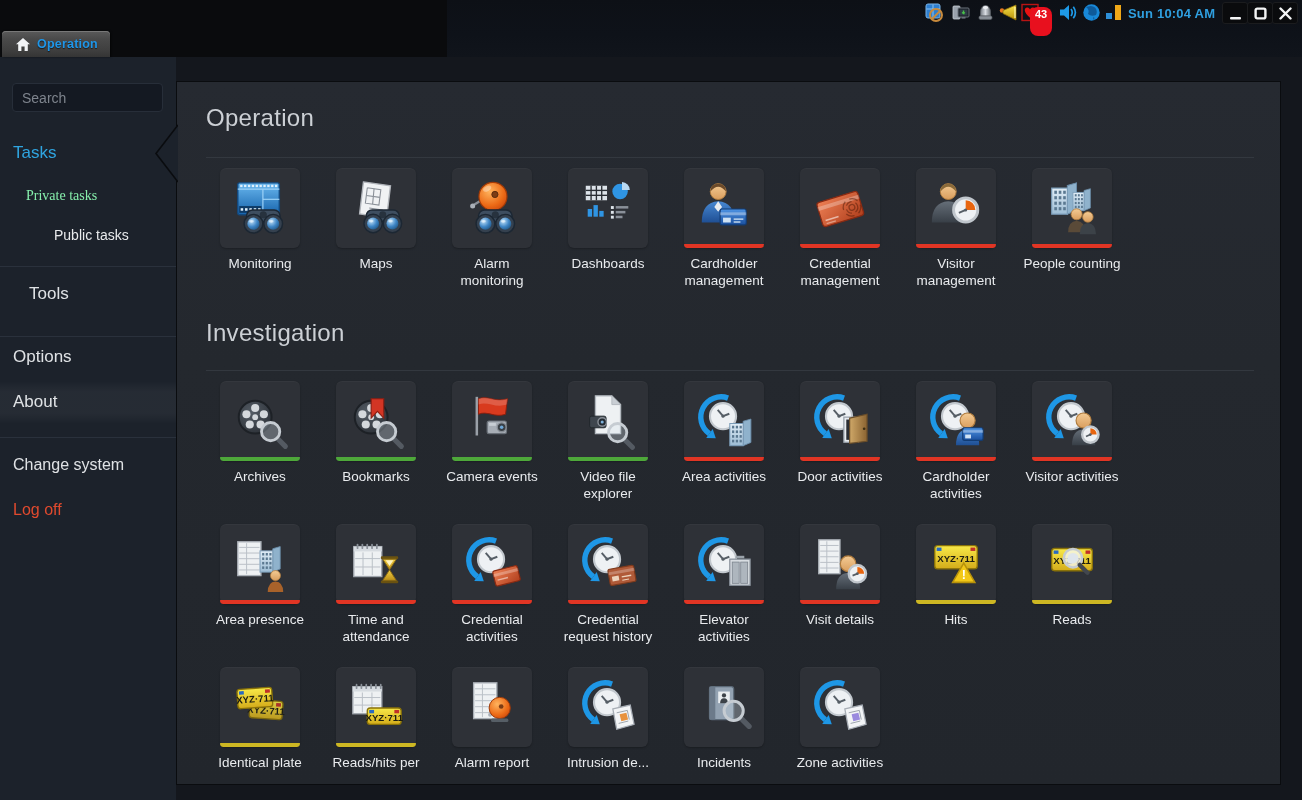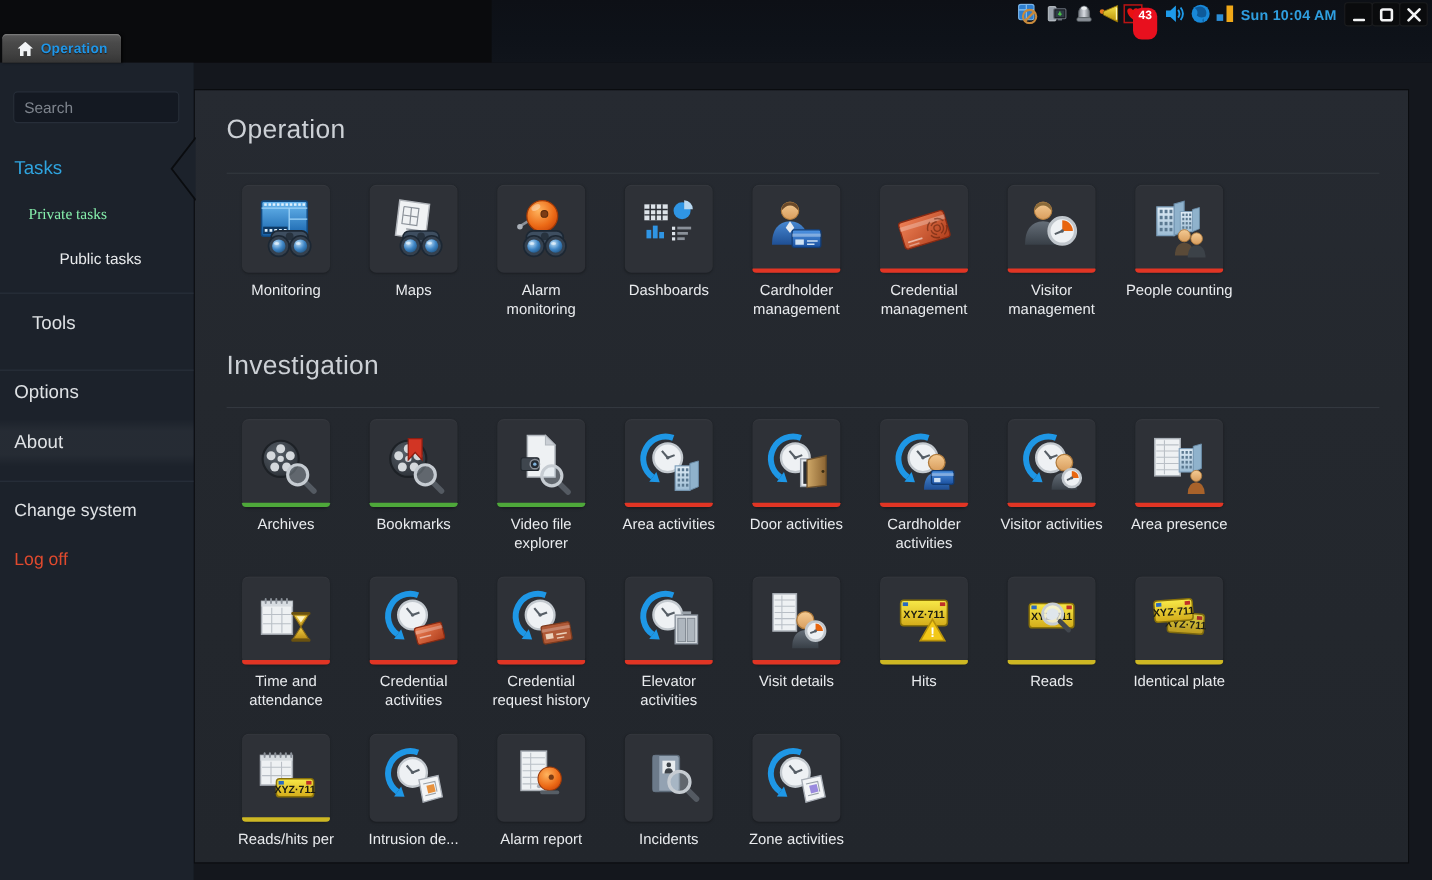--- a/index.html
+++ b/index.html
@@ -611,20 +611,39 @@
   </svg>
           </span>
           <div class="accent" style="background: rgb(78, 168, 58);"></div>
         </div>
         <div class="tile-label">Bookmarks</div>
       </div>
       <div class="tile-cell">
         <div class="tile">
           <span style="display: block;">
             <svg viewBox="0 0 60 60" width="58" height="58">
+    <rect x="13" y="5" width="2.6" height="40" fill="#9aa0a8"></rect>
+    <path d="M16 7 C25 3 33 11 46 7 L44 23 C33 27 25 19 16 23 Z" fill="#d83a1e" stroke="#8e1e0c" stroke-width="1"></path>
+    <path d="M16 7 C25 3 33 11 46 7 L45.3 13 C33 17 25 9 16 13 Z" fill="rgba(255,255,255,.18)"></path>
+    <g>
+      <rect x="25" y="30" width="20" height="13" rx="2" fill="#a8aeb6" stroke="#6a7078" stroke-width="1.2"></rect>
+      <circle cx="40" cy="36.5" r="4.6" fill="#3a4046" stroke="#878d95" stroke-width="1.4"></circle>
+      <circle cx="40" cy="36.5" r="1.8" fill="#6fa8d8"></circle>
+      <rect x="27" y="32" width="7" height="3" fill="#c8ced4"></rect>
+    </g>
+  </svg>
+          </span>
+          <div class="accent" style="background: rgb(78, 168, 58);"></div>
+        </div>
+        <div class="tile-label">Camera events</div>
+      </div>
+      <div class="tile-cell">
+        <div class="tile">
+          <span style="display: block;">
+            <svg viewBox="0 0 60 60" width="58" height="58">
     <path d="M17 4 h17 l9 9 v30 h-26 Z" fill="#eef1f3" stroke="#b2b8be" stroke-width="1.4"></path>
     <path d="M34 4 l9 9 h-9 Z" fill="#c9ced4" stroke="#b2b8be" stroke-width="1"></path>
     <g>
       <rect x="11" y="25" width="17" height="12" rx="2" fill="#3f464e" stroke="#20262c" stroke-width="1"></rect>
       <circle cx="24" cy="31" r="4.4" fill="#232a32" stroke="#8a9098" stroke-width="1.4"></circle>
       <circle cx="24" cy="31" r="1.6" fill="#7fb2dc"></circle>
     </g>
     <g transform="translate(40,42) scale(1.05)">
   <line x1="7" y1="7" x2="14.5" y2="14.5" stroke="#545a62" stroke-width="5" stroke-linecap="round"></line>
   <circle cx="0" cy="0" r="9" fill="rgba(215,228,238,.30)" stroke="#c6ccd2" stroke-width="2.8"></circle>
@@ -1026,45 +1045,20 @@
   </svg>
           </span>
           <div class="accent" style="background: rgb(205, 183, 35);"></div>
         </div>
         <div class="tile-label">Reads/hits per</div>
       </div>
       <div class="tile-cell">
         <div class="tile">
           <span style="display: block;">
             <svg viewBox="0 0 60 60" width="58" height="58">
-              <g transform="scale(1)">
-  <path d="M 34.2 6.3 A 21 21 0 0 0 14.9 43.2" fill="none" stroke="#1e97e6" stroke-width="5.6"></path>
-  <polygon points="21.5,47.9 18.3,38.3 11.6,47.6" fill="#1e97e6"></polygon>
-  <circle cx="29" cy="25" r="13.5" fill="#eef1f4" stroke="#c2c8ce" stroke-width="2.2"></circle>
-  <line x1="29" y1="25" x2="23.5" y2="18.5" stroke="#565e66" stroke-width="2"></line>
-  <line x1="29" y1="25" x2="35.5" y2="22.5" stroke="#565e66" stroke-width="2"></line>
-  <circle cx="29" cy="25" r="1.6" fill="#565e66"></circle>
-</g>
-              <g transform="translate(33,28)">
-  <polygon points="2,4 20,0 24,20 6,25" fill="#f2f4f6" stroke="#a8aeb6" stroke-width="1.3"></polygon>
-  <g stroke="#9aa2aa" stroke-width="1" fill="none">
-    <polyline points="6,8 17,5.5 19,15"></polyline>
-    <line x1="8" y1="19" x2="18" y2="16.5"></line>
-  </g>
-  <polygon points="9,9.5 16,8 17.8,15 10.8,16.8" fill="#e8923e"></polygon>
-</g>
-            </svg>
-          </span>
-        </div>
-        <div class="tile-label">Intrusion de...</div>
-      </div>
-      <div class="tile-cell">
-        <div class="tile">
-          <span style="display: block;">
-            <svg viewBox="0 0 60 60" width="58" height="58">
     <g transform="translate(11,5)">
   <rect x="0" y="0" width="24" height="37" fill="#eef1f3" stroke="#a9afb6" stroke-width="1.4"></rect>
   <g stroke="#b9bfc6" stroke-width="1">
     <line x1="1.5" y1="6.166666666666667" x2="22.5" y2="6.166666666666667"></line>
                   <line x1="1.5" y1="12.333333333333334" x2="22.5" y2="12.333333333333334"></line>
                   <line x1="1.5" y1="18.5" x2="22.5" y2="18.5"></line>
                   <line x1="1.5" y1="24.666666666666668" x2="22.5" y2="24.666666666666668"></line>
                   <line x1="1.5" y1="30.833333333333332" x2="22.5" y2="30.833333333333332"></line>
     <line x1="9.120000000000001" y1="1.5" x2="9.120000000000001" y2="35.5"></line>
   </g>
@@ -1078,20 +1072,45 @@
     </g>
   </svg>
           </span>
         </div>
         <div class="tile-label">Alarm report</div>
       </div>
       <div class="tile-cell">
         <div class="tile">
           <span style="display: block;">
             <svg viewBox="0 0 60 60" width="58" height="58">
+              <g transform="scale(1)">
+  <path d="M 34.2 6.3 A 21 21 0 0 0 14.9 43.2" fill="none" stroke="#1e97e6" stroke-width="5.6"></path>
+  <polygon points="21.5,47.9 18.3,38.3 11.6,47.6" fill="#1e97e6"></polygon>
+  <circle cx="29" cy="25" r="13.5" fill="#eef1f4" stroke="#c2c8ce" stroke-width="2.2"></circle>
+  <line x1="29" y1="25" x2="23.5" y2="18.5" stroke="#565e66" stroke-width="2"></line>
+  <line x1="29" y1="25" x2="35.5" y2="22.5" stroke="#565e66" stroke-width="2"></line>
+  <circle cx="29" cy="25" r="1.6" fill="#565e66"></circle>
+</g>
+              <g transform="translate(33,28)">
+  <polygon points="2,4 20,0 24,20 6,25" fill="#f2f4f6" stroke="#a8aeb6" stroke-width="1.3"></polygon>
+  <g stroke="#9aa2aa" stroke-width="1" fill="none">
+    <polyline points="6,8 17,5.5 19,15"></polyline>
+    <line x1="8" y1="19" x2="18" y2="16.5"></line>
+  </g>
+  <polygon points="9,9.5 16,8 17.8,15 10.8,16.8" fill="#e8923e"></polygon>
+</g>
+            </svg>
+          </span>
+        </div>
+        <div class="tile-label">Intrusion de...</div>
+      </div>
+      <div class="tile-cell">
+        <div class="tile">
+          <span style="display: block;">
+            <svg viewBox="0 0 60 60" width="58" height="58">
     <rect x="15" y="9" width="25" height="34" rx="2.5" fill="#93a2b2" stroke="#5c6a78" stroke-width="1.3"></rect>
     <rect x="15" y="9" width="6" height="34" fill="#6c7a8a"></rect>
     <rect x="24" y="14" width="12" height="12" fill="#e8ecef"></rect>
     <circle cx="30" cy="18" r="2.2" fill="#3c4248"></circle>
     <path d="M26 26 Q26 21 30 21 Q34 21 34 26 Z" fill="#3c4248"></path>
     <g transform="translate(40,34) scale(1.1)">
   <line x1="7" y1="7" x2="14.5" y2="14.5" stroke="#545a62" stroke-width="5" stroke-linecap="round"></line>
   <circle cx="0" cy="0" r="9" fill="rgba(215,228,238,.30)" stroke="#c6ccd2" stroke-width="2.8"></circle>
 </g>
   </svg>

